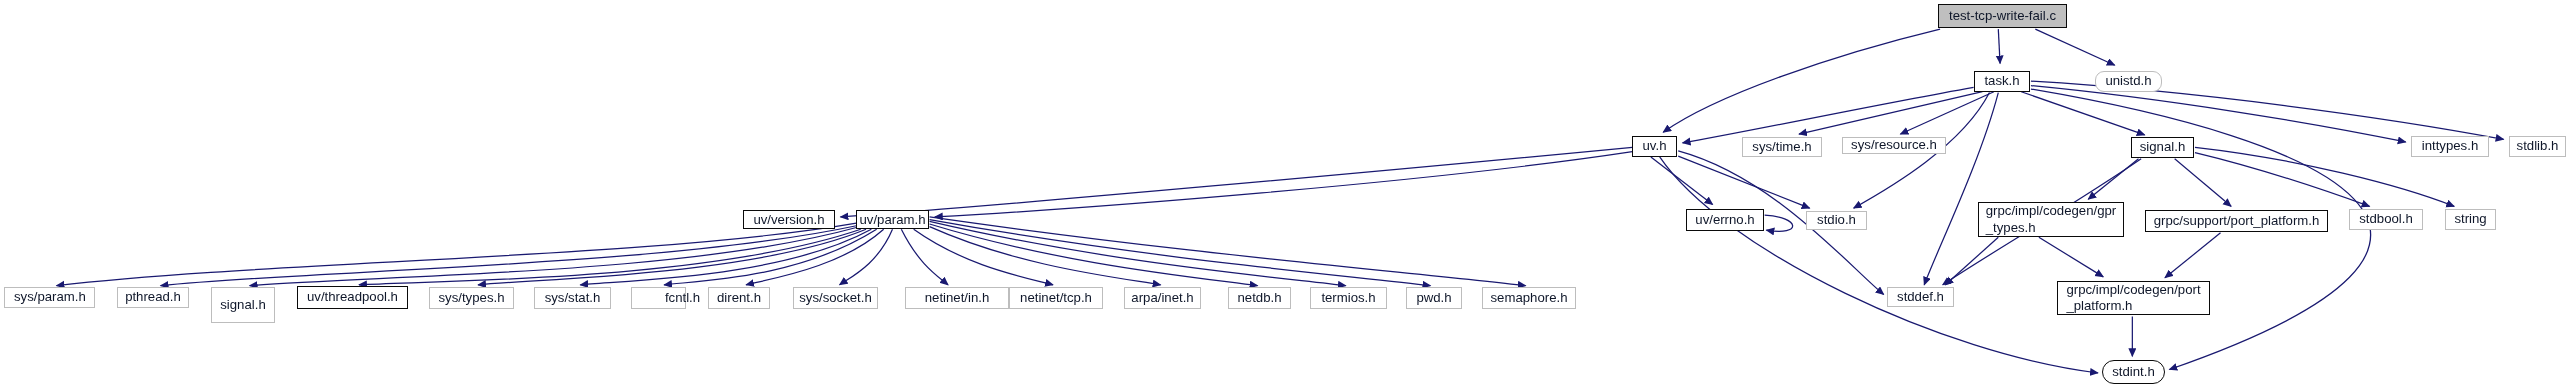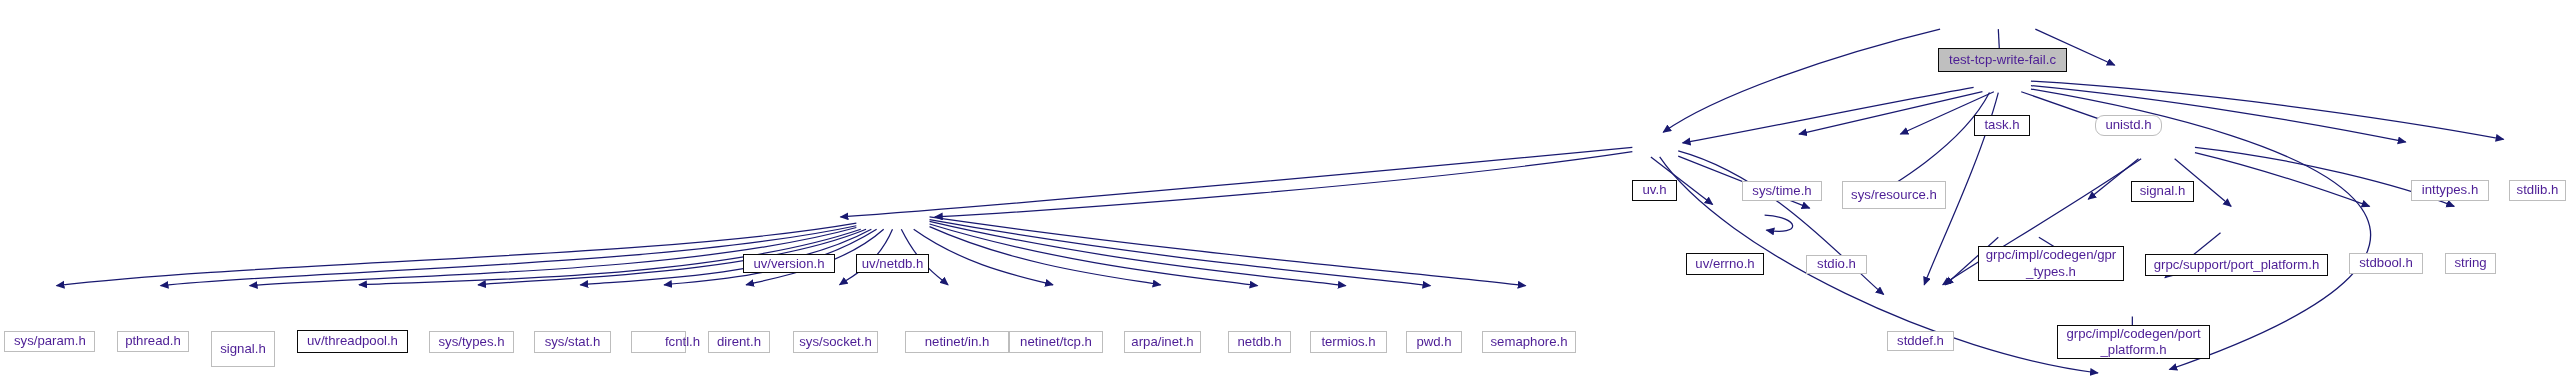--- a/index.html
+++ b/index.html
@@ -1,22 +1,22 @@
 <!DOCTYPE html>
 <html style="font-size:14px"><head>
 <meta charset="utf-8">
 <style>
   html,body{margin:0;padding:0;background:#ffffff;}
   #stage{position:relative;width:2576px;height:388px;background:#ffffff;overflow:hidden;
          font-family:"Liberation Sans",sans-serif;}
   #edges{position:absolute;left:0;top:0;width:2576px;height:388px;pointer-events:none;}
   #edges path.edge{fill:none;stroke:#191970;stroke-width:1.4px;}
   .node{position:absolute;box-sizing:border-box;display:flex;align-items:center;justify-content:center;
-        background:#ffffff;border:0.9px solid #bdbdbd;color:#4c1d95;text-align:center;
-        font-size:13.2px;line-height:1.22;white-space:pre-line;cursor:pointer;margin-top:44px;}
+        background:#ffffff;border:0.9px solid #bdbdbd;color:#0f172a;
+        font-size:13.2px;line-height:1.22;white-space:pre-line;cursor:pointer;}
   .node.doc{border:1.8px solid #0a0a0a;}
   .node.root{background:#bfbfbf;border:1.8px solid #0a0a0a;}
 </style>
 </head>
 <body>
 
 <div id="stage">
   <svg id="edges" xmlns="http://www.w3.org/2000/svg" viewBox="0 0 2921 440" width="2576" height="388">
     <defs>
       <marker id="arrow" markerWidth="11" markerHeight="10" refX="9" refY="4.5" orient="auto" markerUnits="userSpaceOnUse">
@@ -68,26 +68,26 @@
       <path d="M2518,264 L2455,315" class="edge" marker-end="url(#arrow)"></path>
       <path d="M2418,359 L2418,404" class="edge" marker-end="url(#arrow)"></path>
     </svg>
 
   <div id="nodes">
       <div class="node root" style="left: 1938px; top: 4.4px; width: 129px; height: 24px;">test-tcp-write-fail.c</div>
       <div class="node doc" style="left: 1974px; top: 71px; width: 56px; height: 21px;">task.h</div>
       <div class="node plain" style="left: 2095px; top: 71px; width: 67px; height: 21px; border-radius: 9px;">unistd.h</div>
       <div class="node doc" style="left: 1632px; top: 136px; width: 45px; height: 21px;">uv.h</div>
       <div class="node plain" style="left: 1742px; top: 137px; width: 80px; height: 20px;">sys/time.h</div>
-      <div class="node plain" style="left: 1842px; top: 137px; width: 104px; height: 28px;">sys/resource.h</div>
+      <div class="node plain" style="left: 1842px; top: 137px; width: 104px; height: 17px;">sys/resource.h</div>
       <div class="node doc" style="left: 2131px; top: 137px; width: 63px; height: 21px;">signal.h</div>
       <div class="node plain" style="left: 2411px; top: 136px; width: 78px; height: 21px;">inttypes.h</div>
       <div class="node plain" style="left: 2509px; top: 136px; width: 57px; height: 21px;">stdlib.h</div>
       <div class="node doc" style="left: 743px; top: 210px; width: 92px; height: 19.4px;">uv/version.h</div>
-      <div class="node doc" style="left: 856px; top: 210px; width: 73px; height: 19.4px;">uv/netdb.h</div>
+      <div class="node doc" style="left: 856px; top: 210px; width: 73px; height: 19.4px;">uv/param.h</div>
       <div class="node doc" style="left: 1686px; top: 209px; width: 78px; height: 22px;">uv/errno.h</div>
       <div class="node plain" style="left: 1806px; top: 211px; width: 61px; height: 18.5px;">stdio.h</div>
       <div class="node doc" style="left: 1978px; top: 202px; width: 146px; height: 35px;">grpc/impl/codegen/gpr
 _types.h</div>
       <div class="node doc" style="left: 2145px; top: 210px; width: 183px; height: 22px;">grpc/support/port_platform.h</div>
       <div class="node plain" style="left: 2349px; top: 209px; width: 74px; height: 21px;">stdbool.h</div>
       <div class="node plain" style="left: 2445px; top: 209px; width: 51px; height: 21px;">string</div>
       <div class="node plain" style="left: 4.4px; top: 287px; width: 91px; height: 21px;">sys/param.h</div>
       <div class="node plain" style="left: 117px; top: 287px; width: 72px; height: 21px;">pthread.h</div>
       <div class="node plain" style="left: 211px; top: 287px; width: 64px; height: 36px;">signal.h</div>

